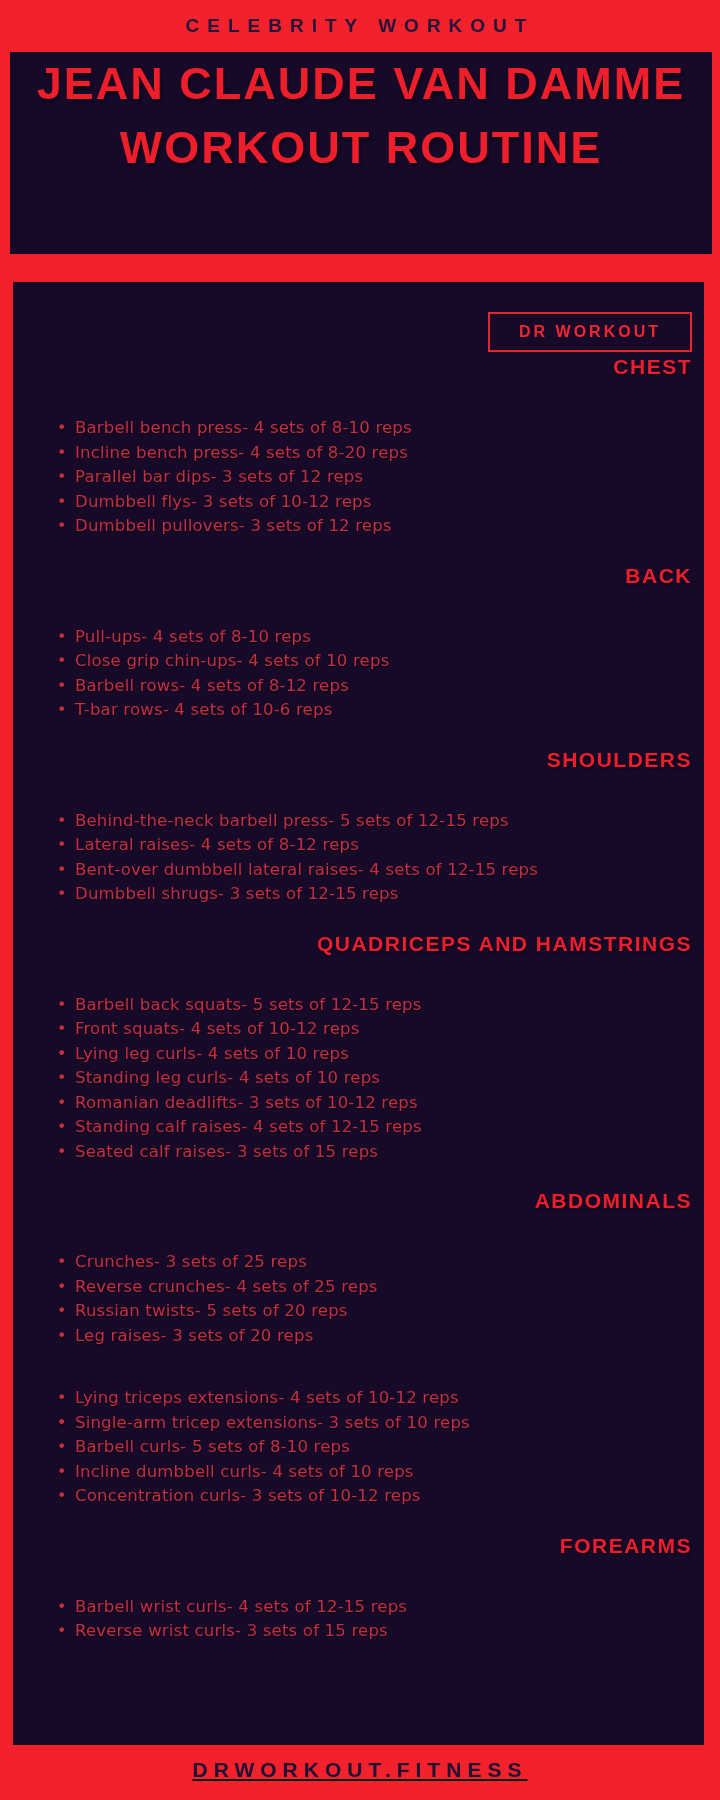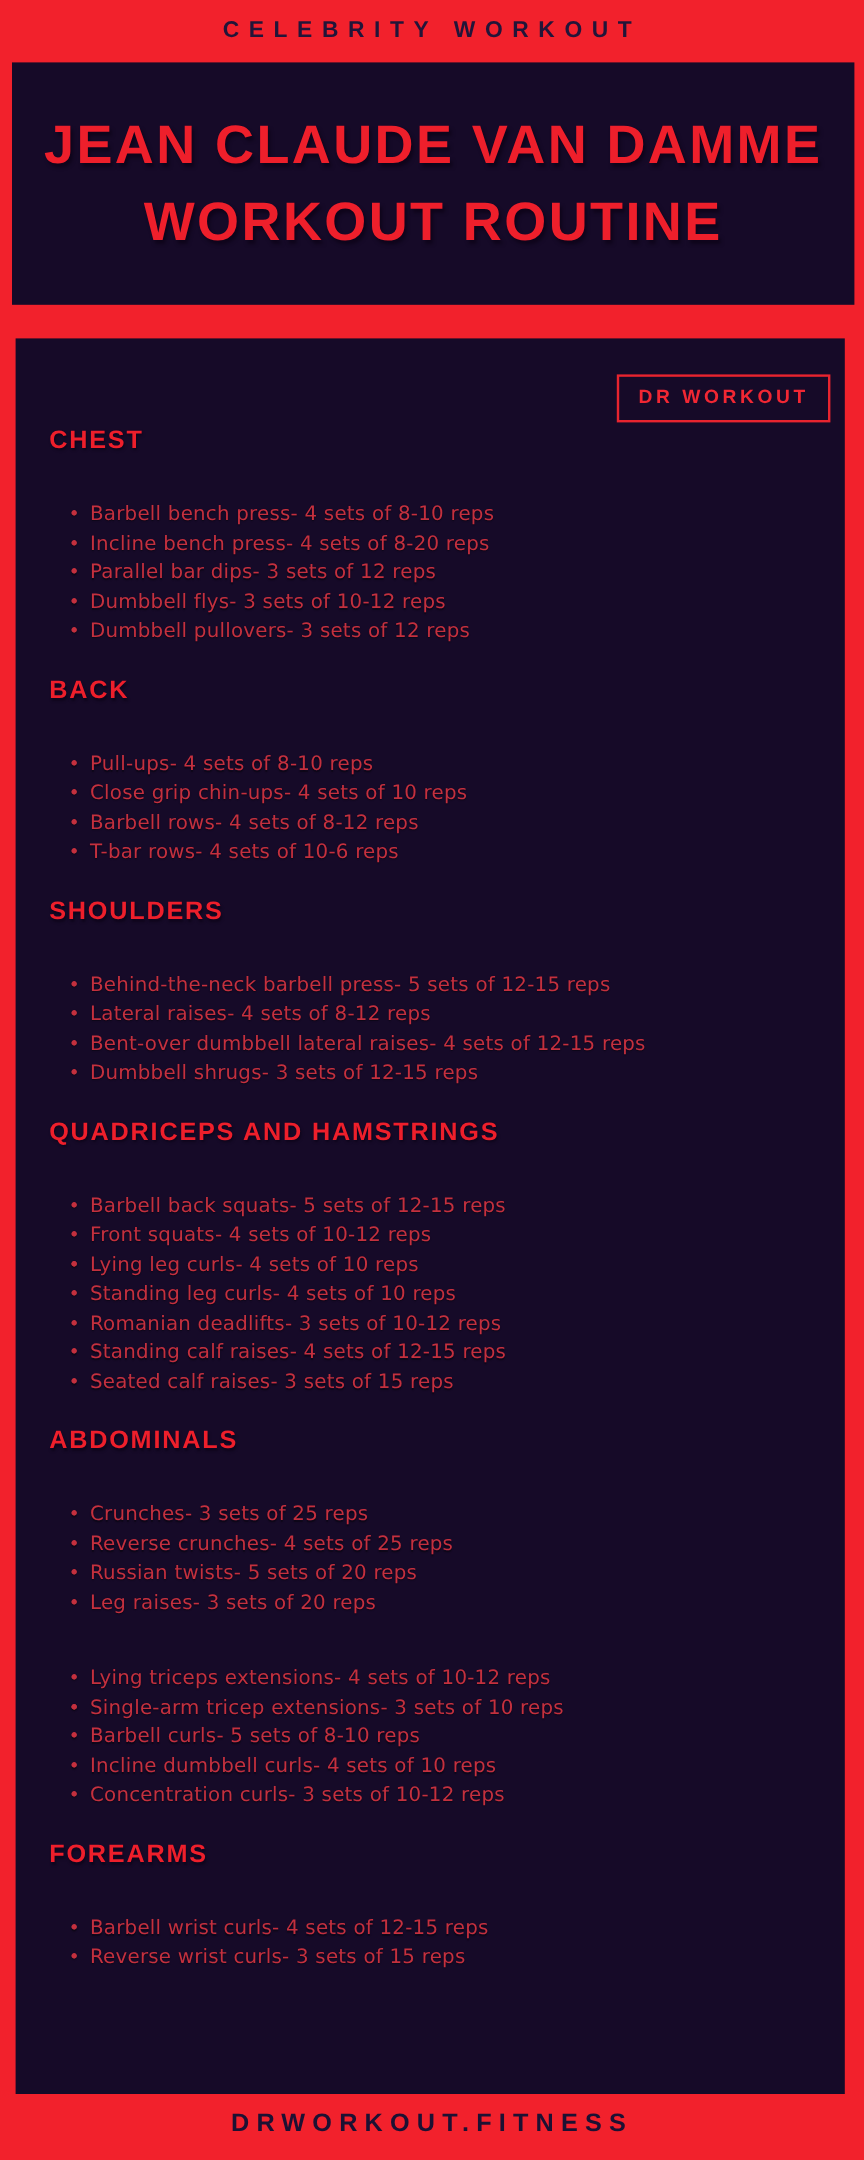--- a/index.html
+++ b/index.html
@@ -24,21 +24,21 @@
   }
   .kicker{
     color:var(--navy);
     font-size:19px;font-weight:bold;
     letter-spacing:8px;
   }
   .title-panel{
     margin:0 8px 0 10px;
     height:202px;
     background:var(--panel);
-    display:flex;flex-direction:column;align-items:center;justify-content:center;
+    display:flex;flex-direction:column;align-items:center;
   }
   .title-line{
     color:var(--heading-red);
     font-weight:bold;
     font-size:45px;
     letter-spacing:2px;
     line-height:64px;
     white-space:nowrap;
     text-shadow:2px 3px 3px rgba(10,0,18,.6);
   }
@@ -46,38 +46,39 @@
   .main-panel{
     margin:0 16px 0 13px;
     height:1463px;
     background:var(--panel);
     padding:30px 12px 0 15px;
   }
   .badge{
     margin-left:auto;
     width:fit-content;
     border:2px solid var(--badge-red);
-    padding:8px 16px;
+    padding:8px 29px;
     margin-bottom:4px;
   }
   .badge-label{
     color:#f12733;
     font-size:16px;font-weight:bold;
     letter-spacing:3px;
     line-height:20px;
     white-space:nowrap;
   }
   .section h2{
     color:var(--heading-red);
     font-size:21px;
     font-weight:bold;
     letter-spacing:1.5px;
     line-height:22px;
     padding-left:13px; 
     text-shadow:1px 2px 2px rgba(10,0,18,.55);
+    text-align:right;
   }
   .section ul{
     list-style:none;
     margin:38px 0 26px 0;
   }
   .section li{
     position:relative;
     padding-left:47px; 
     color:var(--item-red);
     font-family:"DejaVu Sans","Liberation Sans",sans-serif;
@@ -88,21 +89,21 @@
     white-space:nowrap;
   }
   .section li .dot{
     position:absolute;
     left:29px;top:0;
     font-size:16px;
   }
   .section:last-child ul{margin-bottom:0;}
   .footer-band{
     height:50px;
-    display:flex;align-items:center;justify-content:center;
+    display:flex;align-items:center;justify-content:center;text-decoration:underline;
   }
   .footer-label{
     color:#1d1133;
     font-size:21px;font-weight:bold;
     letter-spacing:6px;
   }
 </style>
 </head>
 <body>
 

